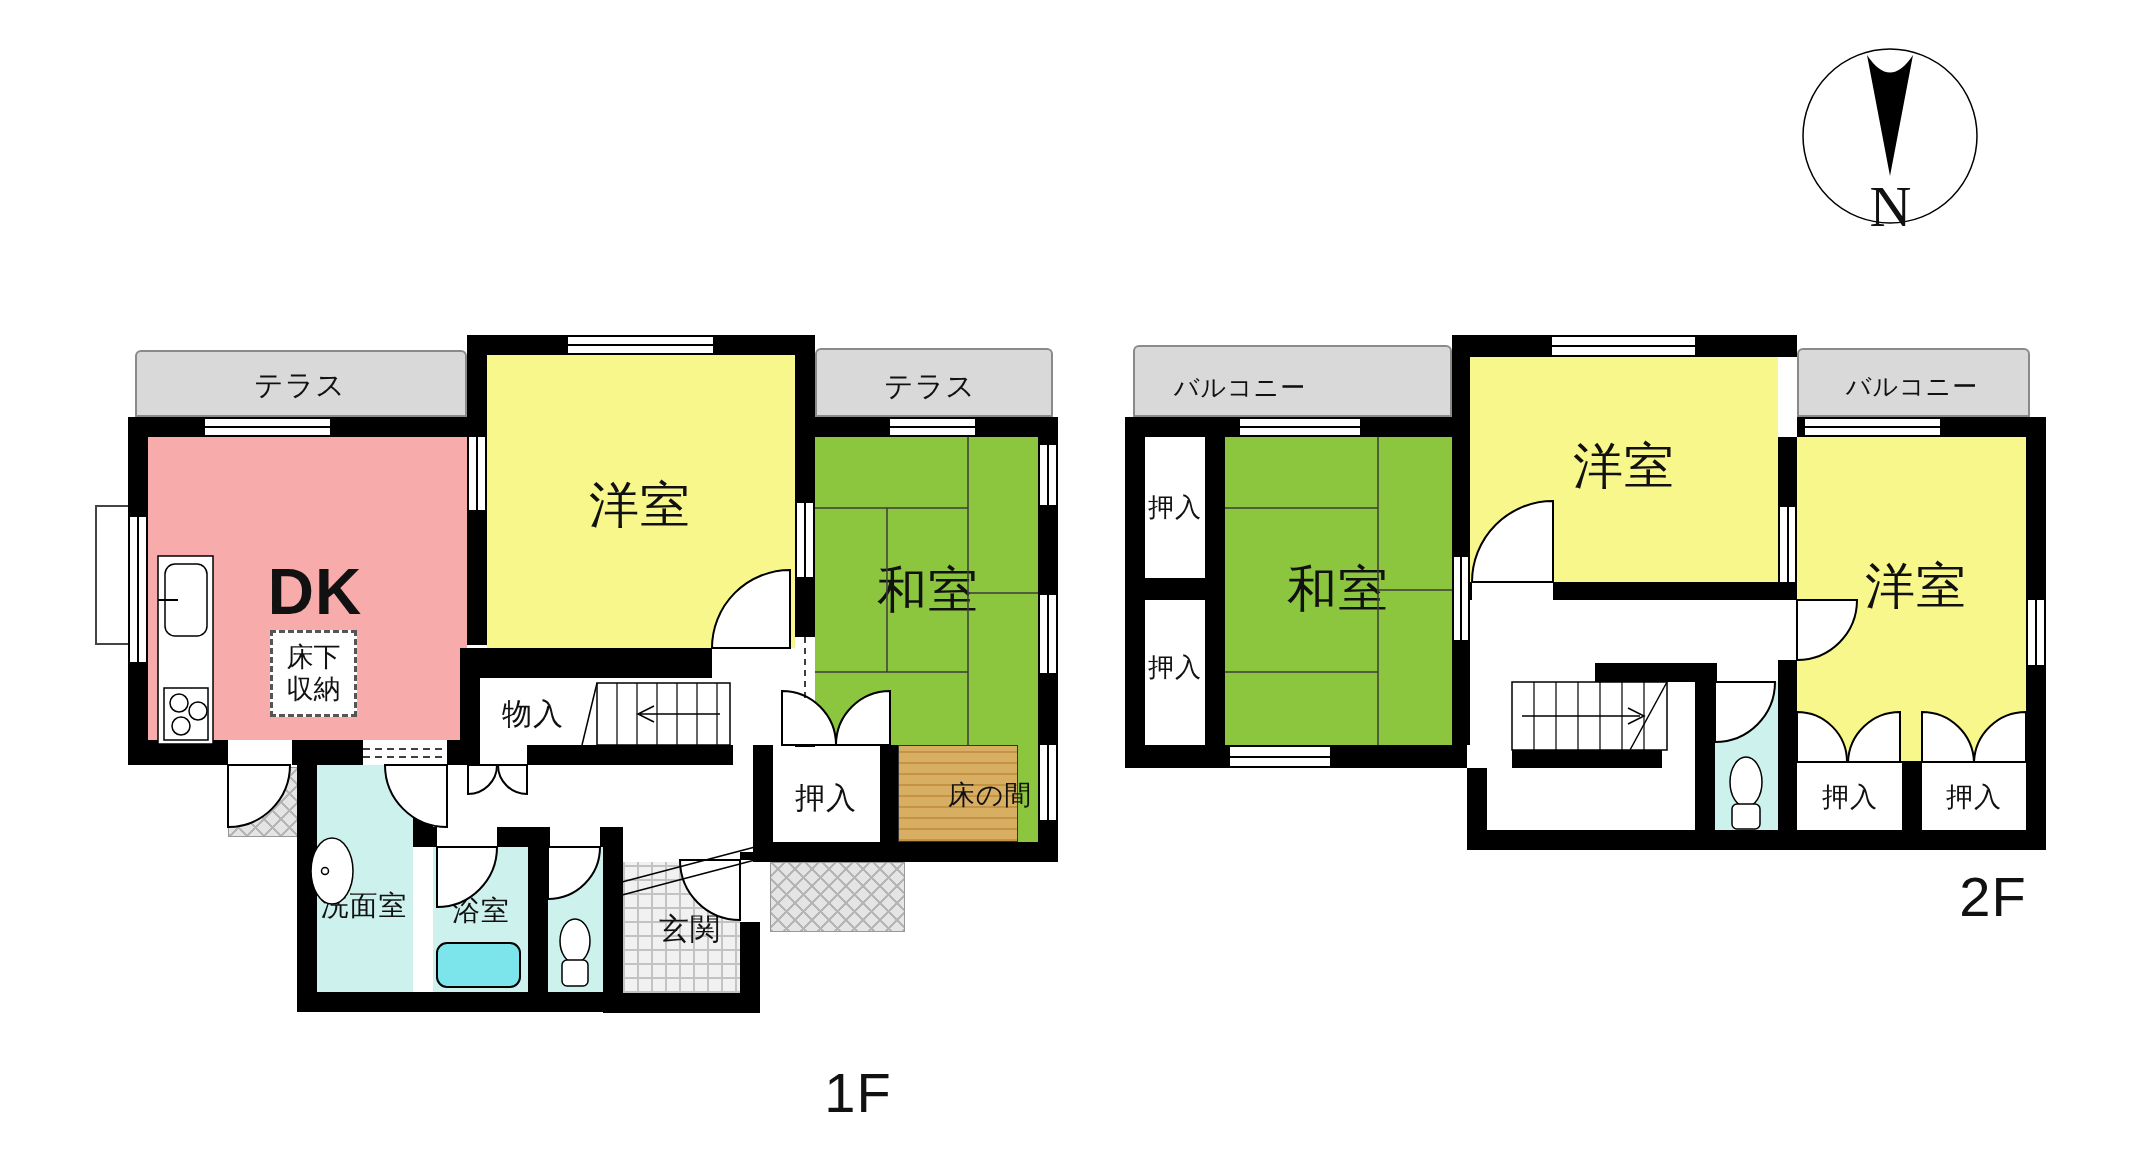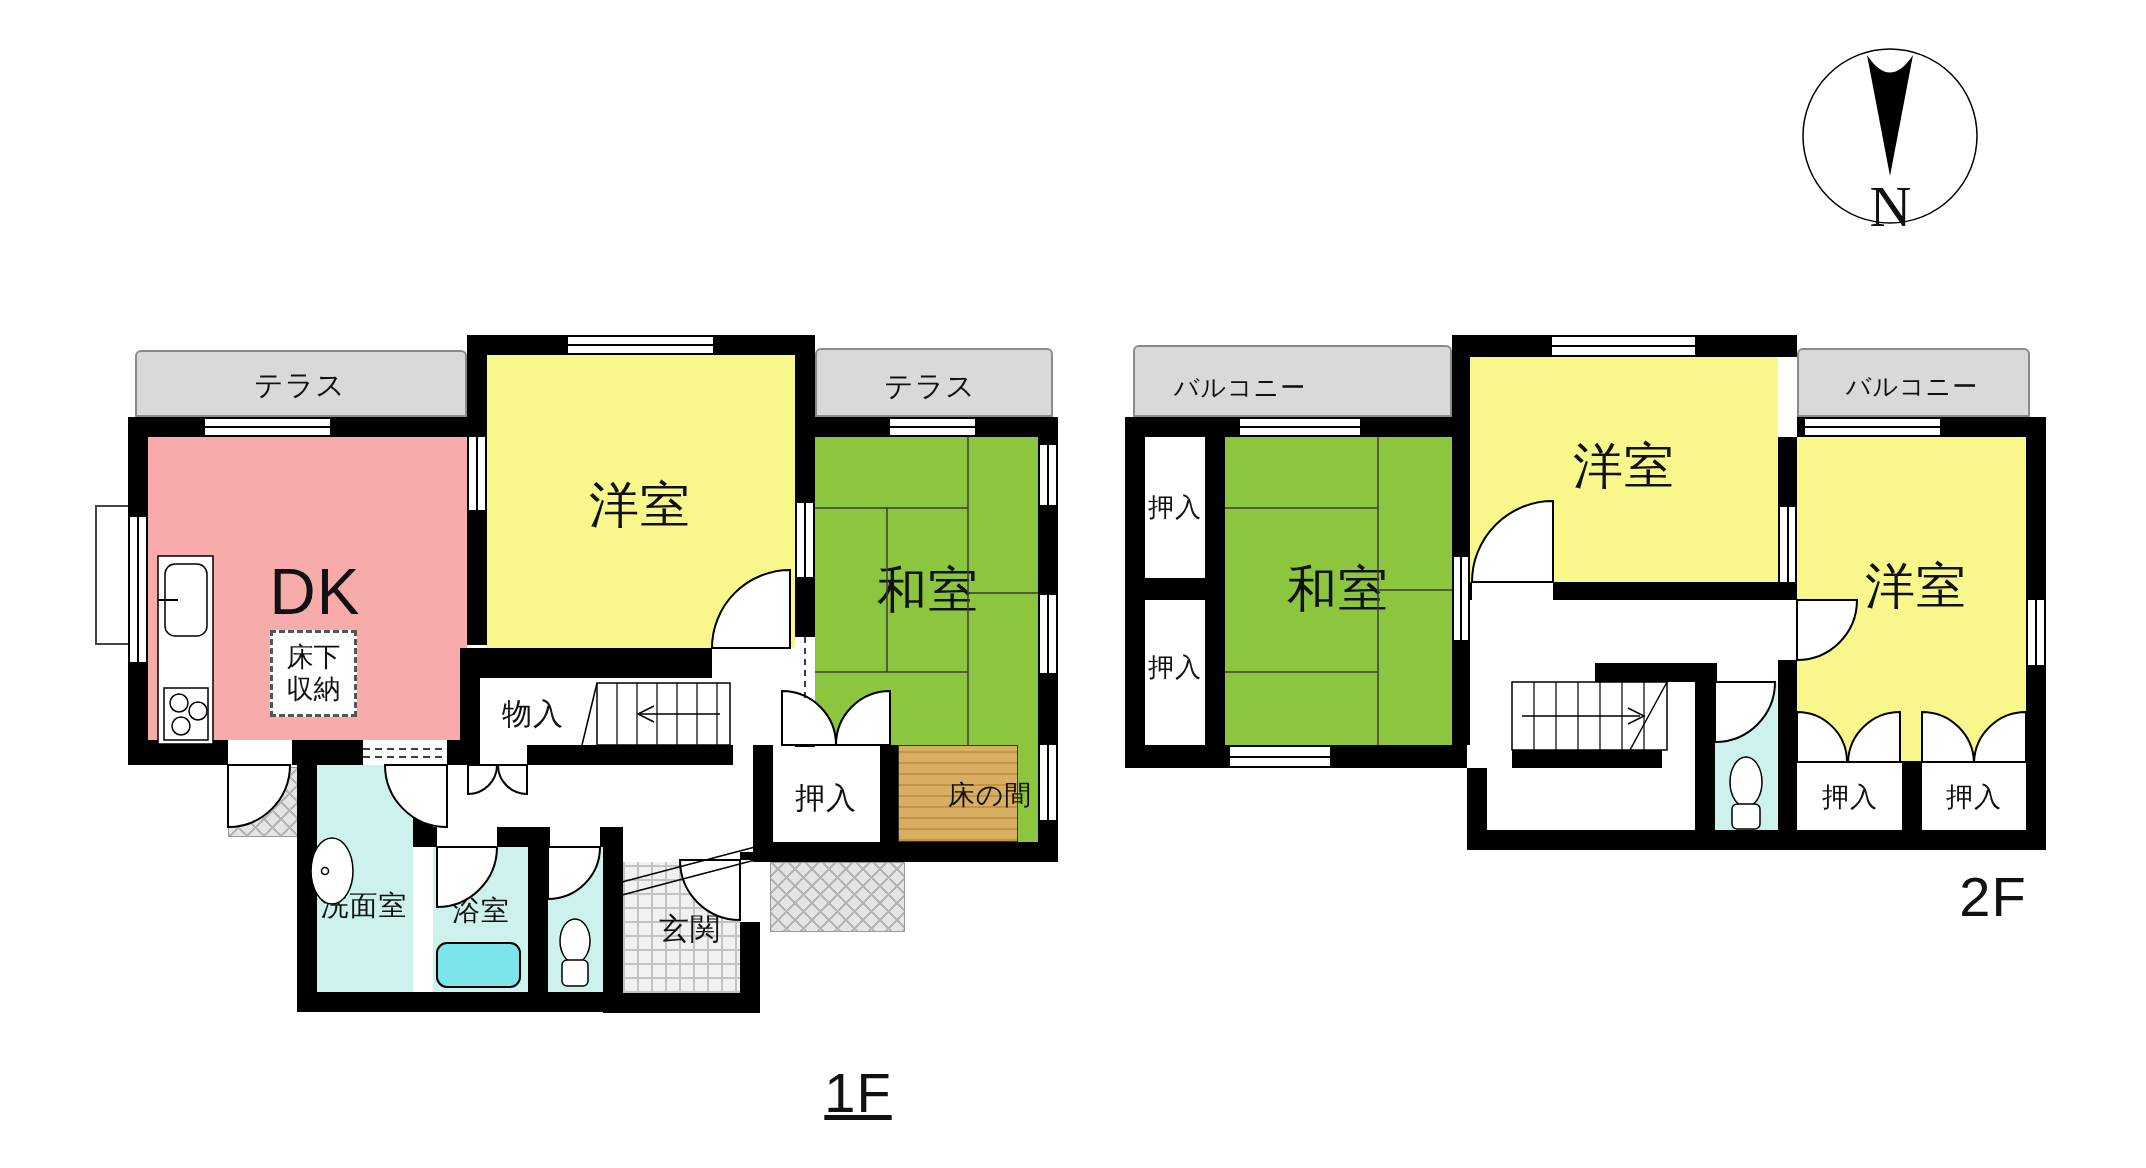--- a/index.html
+++ b/index.html
@@ -103,35 +103,35 @@
     <div class="win-v" style="left:1038px;top:445px;width:20px;height:60px;"></div>
     <div class="win-v" style="left:1038px;top:595px;width:20px;height:78px;"></div>
     <div class="win-v" style="left:1038px;top:745px;width:20px;height:75px;"></div>
     <div class="win-v" style="left:467px;top:437px;width:20px;height:73px;"></div>
     <div class="win-v" style="left:795px;top:503px;width:20px;height:74px;"></div>
     <div class="gap" style="left:795px;top:637px;width:20px;height:68px;"></div>
     <div class="win-v" style="left:128px;top:517px;width:20px;height:145px;"></div>
 
     <div class="lbl" style="left:300px;top:385px;font-size:29px;">テラス</div>
     <div class="lbl" style="left:930px;top:386px;font-size:29px;">テラス</div>
-    <div class="lbl" style="left:315px;top:592px;font-size:64px;font-weight:400;">DK</div>
+    <div class="lbl" style="left:315px;top:592px;font-size:64px;font-weight:700;">DK</div>
     <div class="lbl" style="left:640px;top:505px;font-size:50px;">洋室</div>
     <div class="lbl" style="left:928px;top:590px;font-size:50px;">和室</div>
     <div class="lbl" style="left:533px;top:714px;font-size:30px;">物入</div>
     <div class="lbl" style="left:826px;top:798px;font-size:30px;">押入</div>
     <div class="lbl" style="left:958px;top:795px;font-size:27px;margin-left:32px;">床の間</div>
     <div class="lbl" style="left:364px;top:906px;font-size:28px;">洗面室</div>
     <div class="lbl" style="left:481px;top:911px;font-size:28px;">浴室</div>
     <div class="lbl" style="left:690px;top:929px;font-size:30px;">玄関</div>
 
     <div class="dashedbox" style="left:270px;top:630px;width:87px;height:87px;">
       <span style="font-size:27px;">床下収納</span>
     </div>
 
-    <div class="lbl" style="left:858px;top:1093px;font-size:56px;text-decoration:underline;">1F</div>
+    <div class="lbl" style="left:858px;top:1093px;font-size:56px;">1F</div>
   </div>
 
   <div class="layer">
 
     <div class="terrace" style="left:1133px;top:345px;width:319px;height:72px;"></div>
     <div class="terrace" style="left:1797px;top:348px;width:233px;height:69px;"></div>
 
     <div class="room" style="left:1145px;top:437px;width:60px;height:141px;background:#fff;"></div>
     <div class="room" style="left:1145px;top:600px;width:60px;height:145px;background:#fff;"></div>
     <div class="room" style="left:1225px;top:437px;width:227px;height:308px;background:var(--tatami);"></div>

